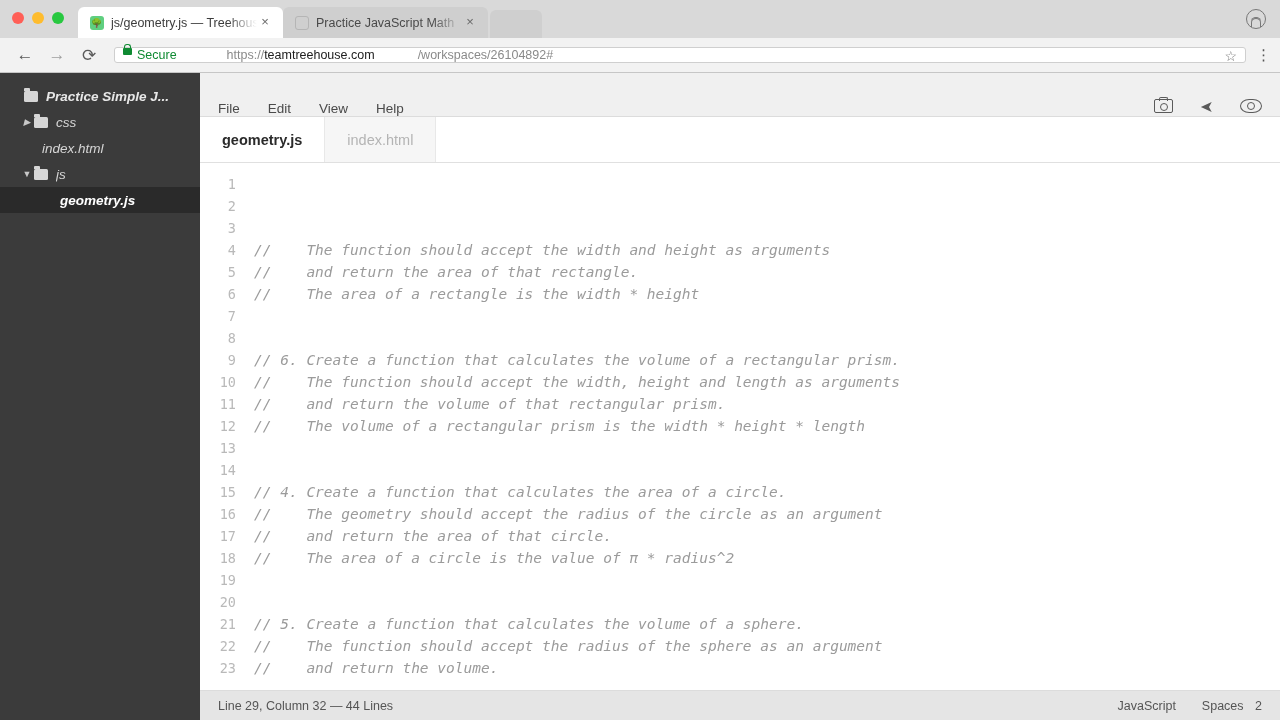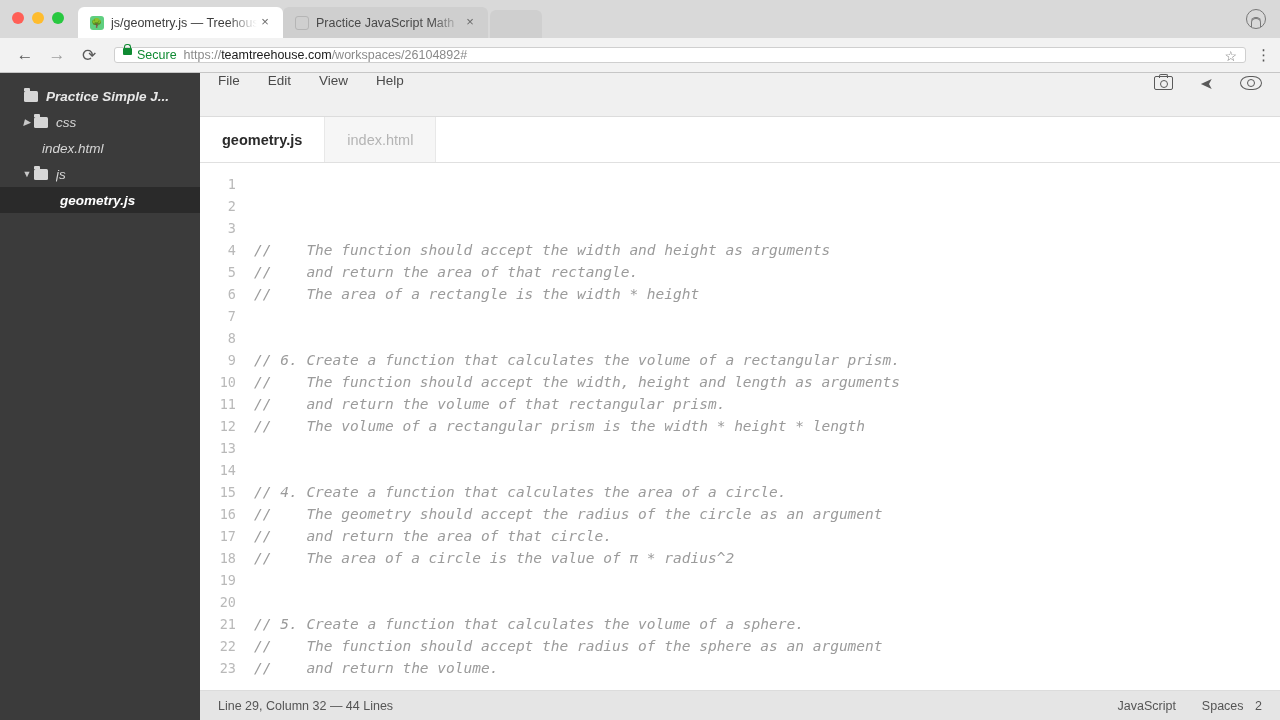--- a/index.html
+++ b/index.html
@@ -125,21 +125,21 @@
   .lock::before {
     content: "";
     position: absolute;
     width: 5px; height: 5px;
     border: 1.4px solid #0f8a32;
     border-bottom: none;
     border-radius: 3px 3px 0 0;
     top: -4px; left: 1px;
   }
   .secure-label { color: #0f8a32; margin-right: 7px; font-size: 12.5px; }
-  .url-dim { color: #8a8a8a; }
+  .url-dim { color: #8a8a8a; margin-left: 43px; }
   .url-strong { color: #202020; }
   .star { margin-left: auto; color: #777; font-size: 14px; }
   .menu-dots {
     margin-left: 10px; color: #555;
     font-size: 15px; line-height: 12px;
     letter-spacing: 0; width: 12px; text-align: center;
   }
 
   
   .workspace { flex: 1; display: flex; min-height: 0; }
@@ -183,21 +183,21 @@
 
   .editor-pane {
     flex: 1; display: flex; flex-direction: column;
     background: #ffffff;
     min-width: 0;
   }
   .menubar {
     height: 44px; flex: none;
     background: #f0f0f0;
     border-bottom: 1px solid #dcdcdc;
-    display: flex; align-items: flex-start;
+    display: flex; align-items: flex-end;
     padding: 0 18px;
   }
   .menu-item {
     font-size: 13.5px; color: #4a4a4a;
     margin-right: 28px;
   }
   .menu-right { margin-left: auto; display: flex; gap: 22px; align-items: center; color: #5a5a5a; }
   .icon-btn { width: 22px; height: 20px; display: flex; align-items: center; justify-content: center; }
   .icon-camera {
     width: 19px; height: 14px; border: 1.7px solid #5a5a5a; border-radius: 2px; position: relative;

